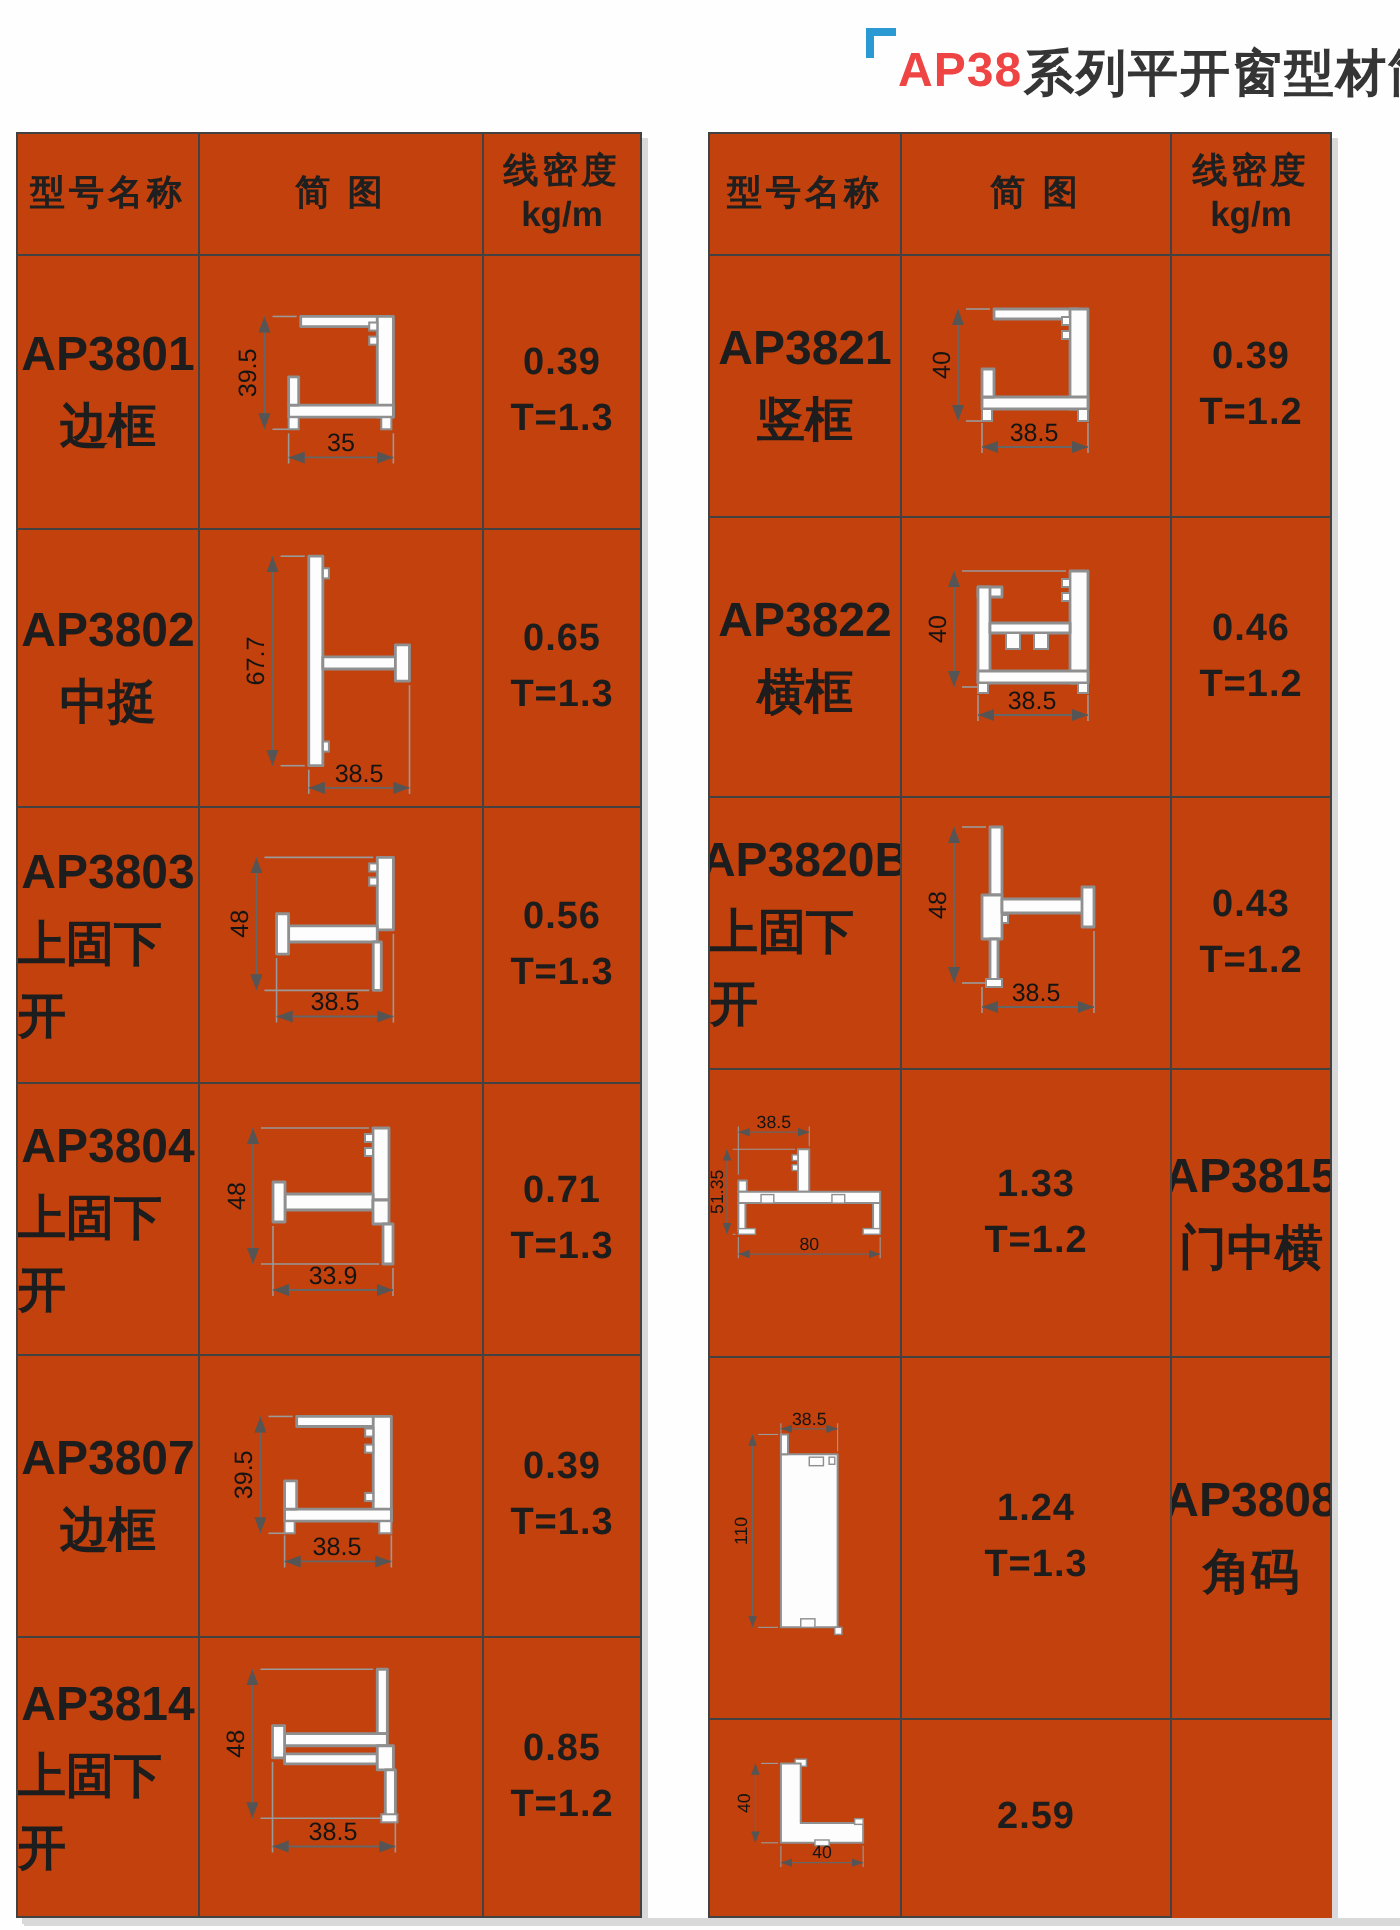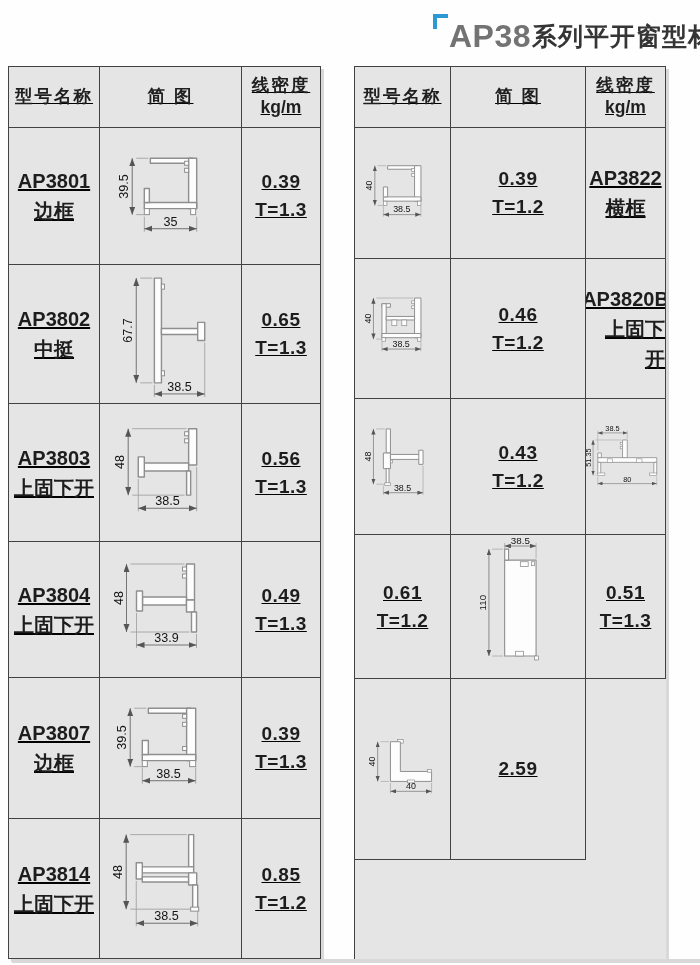--- a/index.html
+++ b/index.html
@@ -12,42 +12,41 @@
 
   
   .title {
     position:absolute; left:433px; top:13px; height:46px;
     display:flex; align-items:center; white-space:nowrap;
   }
   .brk-l {
     width:11px; height:11px; align-self:flex-start; margin-top:1px; margin-right:1px;
     border-left:4px solid #2b9ad3; border-top:4px solid #2b9ad3;
   }
-  .t-blue { color:#737373; font-size:32px; font-weight:bold; letter-spacing:0.5px; }
+  .t-blue { color:#ef4444; font-size:24px; font-weight:bold; letter-spacing:0.5px; }
   .t-dark { color:#353535; font-size:25px; font-weight:bold; letter-spacing:1px; margin-left:1px; }
 
   
   .tbl {
-    position:absolute; display:grid; background:#e5e5e5;
+    position:absolute; display:grid; background:#c2410c;
     border-top:1.5px solid #424242; border-left:1.5px solid #424242;
     box-shadow:3px 3px 0 #d9d9d9;
-    text-decoration:underline;
   }
   .tbl-left  { left:8px;   top:66px; grid-template-columns:91px 142px 79px;
                grid-template-rows:61px 137px 139px 138px 136px 141px 140px; }
   .tbl-right { left:354px; top:66px; grid-template-columns:96px 135px 80px;
                grid-template-rows:61px 131px 140px 136px 144px 181px 99px; }
   .cell {
     border-right:1.5px solid #424242; border-bottom:1.5px solid #424242;
     display:flex; flex-direction:column; align-items:center; justify-content:center;
     box-sizing:border-box; overflow:hidden;
   }
   .hdr { font-weight:bold; font-size:17.5px; color:#1f1f1f; letter-spacing:2px; line-height:1.25; }
   .hdr .nosp { letter-spacing:0; }
-  .model { font-weight:bold; font-size:20px; color:#1d1d1d; line-height:1.5; text-align:right; }
+  .model { font-weight:bold; font-size:24px; color:#1d1d1d; line-height:1.5; text-align:left; }
   .dens  { font-weight:bold; font-size:19px; color:#1d1d1d; line-height:1.45; text-align:center; letter-spacing:0.5px; }
   .dcell { padding:0; }
   .dcell svg { width:100%; height:100%; display:block; }
 
   
   .p  { fill:#fdfdfd; stroke:#8f8f8f; stroke-width:1.4; stroke-linejoin:round; }
   .pd { fill:#fdfdfd; stroke:#8f8f8f; stroke-width:1; }
   .dl  { stroke:#666666; stroke-width:0.9; }
   .ext { stroke:#9a9a9a; stroke-width:0.8; }
   text.dim { font-family:"Liberation Sans", sans-serif; font-size:12.5px; fill:#141414; }
@@ -185,21 +184,21 @@
           <line class="ext" x1="30" y1="90" x2="89" y2="90"></line>
         <line class="dl" x1="26" y1="22" x2="26" y2="90" marker-start="url(#aw)" marker-end="url(#aw)"></line>
         <text class="dim" transform="rotate(-90 18 56)" x="18" y="60" text-anchor="middle">48</text>
         <line class="ext" x1="36" y1="71" x2="36" y2="106"></line>
           <line class="ext" x1="96" y1="92" x2="96" y2="106"></line>
         <line class="dl" x1="36" y1="103" x2="96" y2="103" marker-start="url(#aw)" marker-end="url(#aw)"></line>
         <text class="dim" x="66" y="100" text-anchor="middle">33.9</text>
       </svg>
     </div>
     <div class="cell dens">
-      <div>0.49</div>
+      <div>0.71</div>
       <div>T=1.3</div>
     </div>
 
     <div class="cell model">
       <div>AP3807</div>
       <div>边框</div>
     </div>
     <div class="cell dcell">
       <svg viewBox="0 0 140 135" preserveAspectRatio="xMidYMid meet">
         <rect class="p" x="48" y="28" width="42" height="5"></rect>
@@ -260,20 +259,24 @@
         <span>型号名称</span>
       </div>
     <div class="cell hdr">
         <span>简 图</span>
       </div>
     <div class="cell hdr">
       <span>线密度</span>
       <span class="nosp">kg/m</span>
     </div>
 
+    <div class="cell model">
+      <div>AP3821</div>
+      <div>竖框</div>
+    </div>
     <div class="cell dcell">
       <svg viewBox="0 0 134 129" preserveAspectRatio="xMidYMid meet">
         <rect class="p" x="46" y="26" width="42" height="5"></rect>
           <rect class="p" x="84" y="26" width="9" height="50"></rect>
         <rect class="pd" x="80" y="30" width="4" height="4"></rect>
           <rect class="pd" x="80" y="37" width="4" height="4"></rect>
         <rect class="p" x="40" y="70" width="53" height="6"></rect>
           <rect class="p" x="40" y="56" width="6" height="14"></rect>
         <rect class="pd" x="40" y="76" width="5" height="6"></rect>
           <rect class="pd" x="88" y="76" width="5" height="6"></rect>
@@ -374,47 +377,55 @@
           <line class="ext" x1="16" y1="86" x2="18" y2="86"></line>
         <line class="dl" x1="12" y1="26" x2="12" y2="86" marker-start="url(#aw)" marker-end="url(#aw)"></line>
         <text class="dim" transform="rotate(-90 5 56)" x="5" y="60" text-anchor="middle">51.35</text>
         <line class="ext" x1="20" y1="88" x2="20" y2="103"></line>
           <line class="ext" x1="120" y1="88" x2="120" y2="103"></line>
         <line class="dl" x1="20" y1="100" x2="120" y2="100" marker-start="url(#aw)" marker-end="url(#aw)"></line>
         <text class="dim" x="70" y="97" text-anchor="middle">80</text>
       </svg>
     </div>
     <div class="cell dens">
-      <div>0.61</div>
+      <div>1.33</div>
       <div>T=1.2</div>
     </div>
 
+    <div class="cell model">
+      <div>AP3815</div>
+      <div>门中横</div>
+    </div>
     <div class="cell dcell">
       <svg viewBox="0 0 134 182" preserveAspectRatio="xMidYMid meet">
         <rect class="p" x="50" y="32" width="40" height="122"></rect>
         <rect class="p" x="50" y="18" width="5" height="14"></rect>
         <rect class="pd" x="70" y="34" width="10" height="6"></rect>
           <rect class="pd" x="84" y="34" width="4" height="5"></rect>
         <rect class="pd" x="64" y="148" width="10" height="6"></rect>
           <rect class="pd" x="88" y="154" width="5" height="5"></rect>
         <line class="ext" x1="50" y1="30" x2="50" y2="10"></line>
           <line class="ext" x1="90" y1="30" x2="90" y2="10"></line>
         <line class="dl" x1="50" y1="14" x2="90" y2="14" marker-start="url(#aw)" marker-end="url(#aw)"></line>
         <text class="dim" x="70" y="11" text-anchor="middle">38.5</text>
         <line class="ext" x1="34" y1="18" x2="48" y2="18"></line>
           <line class="ext" x1="34" y1="154" x2="48" y2="154"></line>
         <line class="dl" x1="30" y1="18" x2="30" y2="154" marker-start="url(#aw)" marker-end="url(#aw)"></line>
         <text class="dim" transform="rotate(-90 22 86)" x="22" y="90" text-anchor="middle">110</text>
       </svg>
     </div>
     <div class="cell dens">
-      <div>0.51</div>
-      <div>T=1.3</div>
-    </div>
-
+      <div>1.24</div>
+      <div>T=1.3</div>
+    </div>
+
+    <div class="cell model">
+      <div>AP3808</div>
+      <div>角码</div>
+    </div>
     <div class="cell dcell">
       <svg viewBox="0 0 134 97" preserveAspectRatio="xMidYMid meet">
         <rect class="pd" x="60" y="7" width="8" height="5"></rect>
         <path class="p" d="M50,10 L64,10 L64,52 L108,52 L108,66 L50,66 Z"></path>
         <rect class="pd" x="102" y="49" width="6" height="4"></rect>
           <rect class="pd" x="74" y="64" width="10" height="4"></rect>
         <line class="ext" x1="36" y1="10" x2="48" y2="10"></line>
           <line class="ext" x1="36" y1="66" x2="48" y2="66"></line>
         <line class="dl" x1="32" y1="10" x2="32" y2="66" marker-start="url(#aw)" marker-end="url(#aw)"></line>
         <text class="dim" transform="rotate(-90 24 38)" x="24" y="42" text-anchor="middle">40</text>

